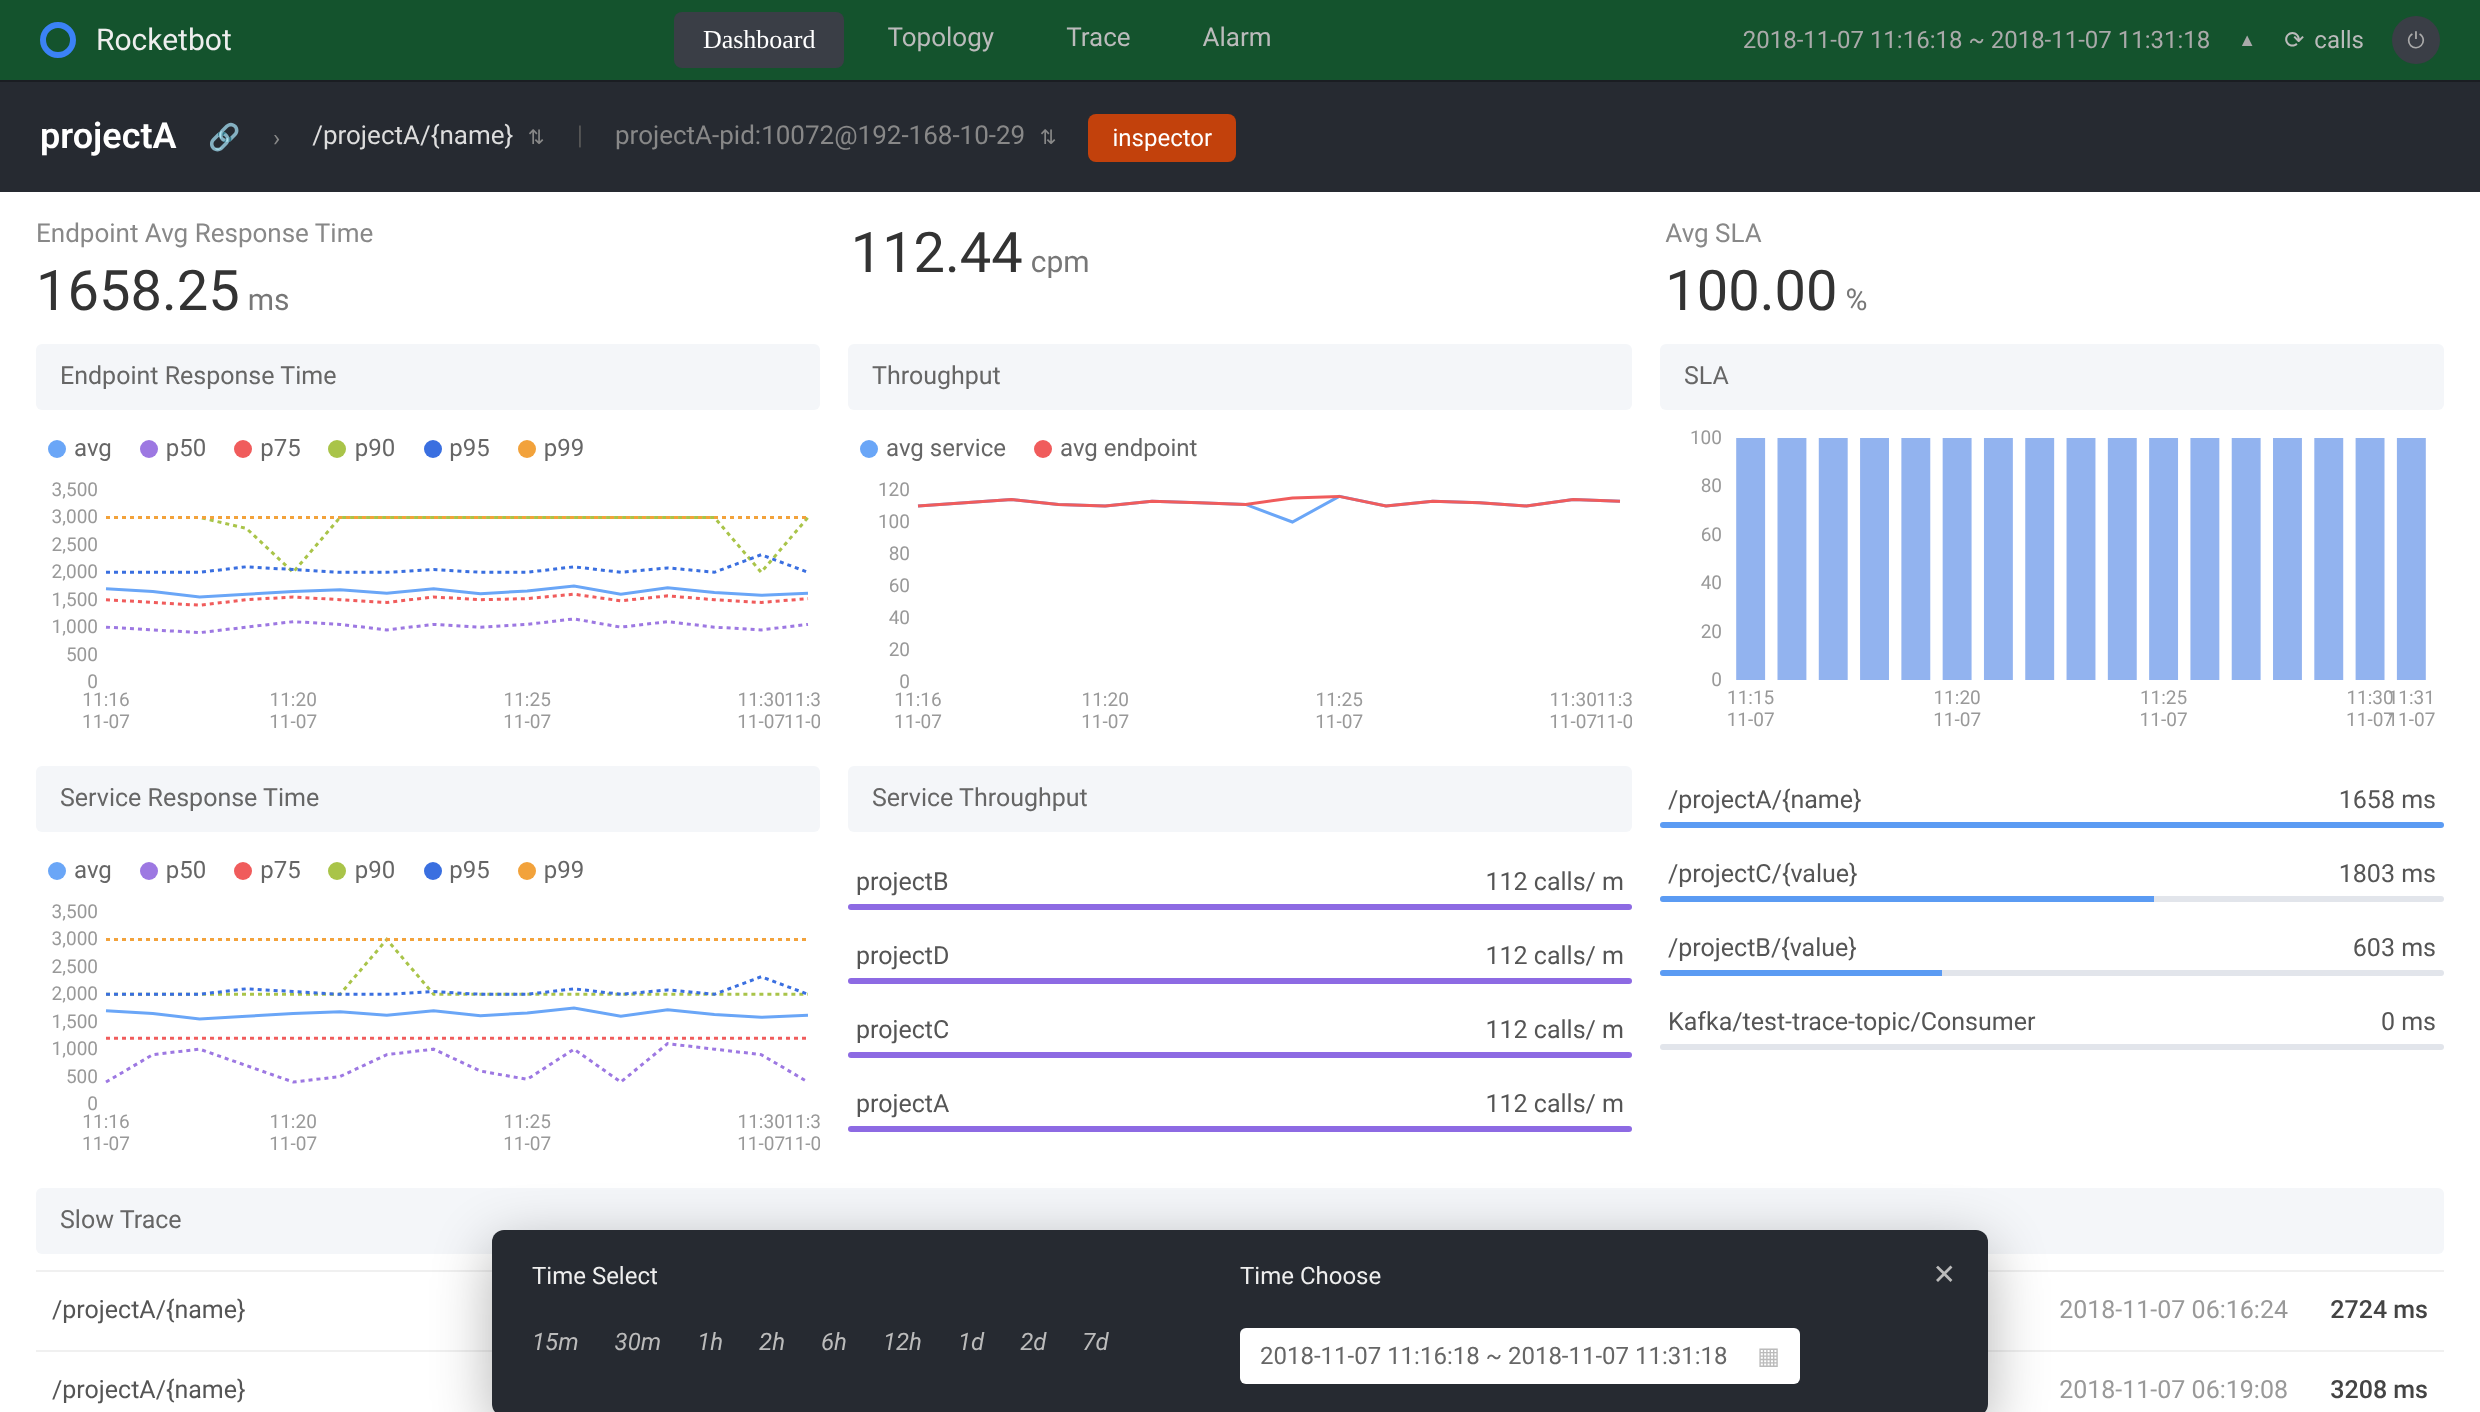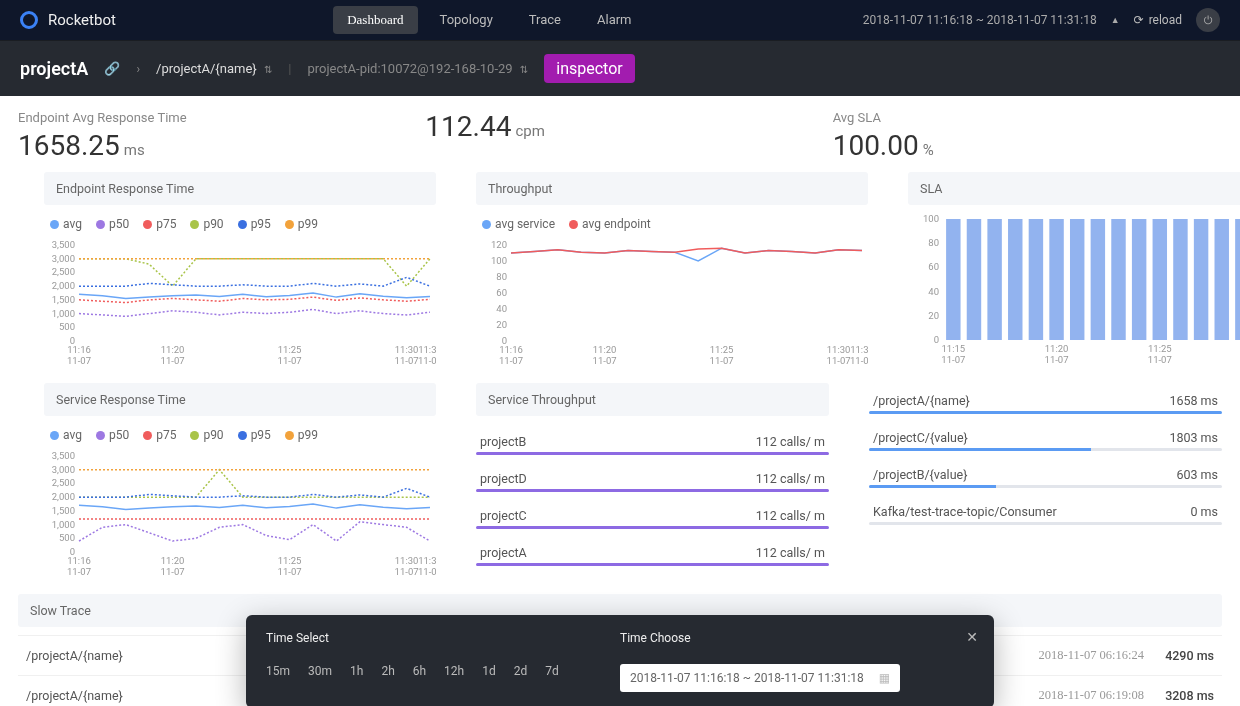--- a/index.html
+++ b/index.html
@@ -1,65 +1,65 @@
 <!DOCTYPE html>
 <html><head>
 <meta charset="utf-8">
 <style>
 * { box-sizing: border-box; margin: 0; padding: 0; }
 body { font-family: -apple-system, BlinkMacSystemFont, "Segoe UI", Roboto, Helvetica, Arial, sans-serif; background: #fff; color: #444; font-size: 13px; width: 1240px; }
-.topbar { background: #0f172a; height: 40px; display: flex; align-items: center; padding: 0 20px; color: #ccc; }
+.topbar { background: #14532d; height: 40px; display: flex; align-items: center; padding: 0 20px; color: #ccc; }
 .logo-ring { width: 18px; height: 18px; border: 3px solid #3b82f6; border-radius: 50%; margin-right: 10px; }
 .brand { font-size: 15px; font-weight: 400; color: #eee; flex: 0 0 auto; }
 .nav-center { flex: 1; display: flex; justify-content: center; gap: 8px; }
 .nav-item { padding: 6px 14px; border-radius: 4px; color: #bbb; font-size: 13px; cursor: pointer; }
 .nav-item.active { background: #3a3e46; color: #fff; font-family: Liberation Serif, serif; }
 .nav-right { display: flex; align-items: center; gap: 14px; color: #aaa; font-size: 12px; }
 .reload-btn { display: flex; align-items: center; gap: 5px; color: #bbb; cursor: pointer; }
 .power-btn { width: 24px; height: 24px; border-radius: 50%; background: #3a3e46; display: flex; align-items: center; justify-content: center; cursor: pointer; }
 .subbar { background: #262a31; height: 56px; display: flex; align-items: center; padding: 0 20px; color: #ccc; gap: 16px; border-top: 1px solid #1a1d22; }
 .project-name { font-size: 18px; font-weight: 600; color: #fff; }
 .chevron { color: #888; font-size: 12px; }
 .link-icon { color: #888; }
 .sub-item { color: #ddd; font-size: 13px; }
 .sub-item.dim { color: #888; }
 .divider { color: #555; }
-.inspector-btn { background: #a21caf; color: #fff; padding: 5px 12px; border-radius: 4px; font-size: 16px; cursor: pointer; }
+.inspector-btn { background: #c2410c; color: #fff; padding: 5px 12px; border-radius: 4px; font-size: 12px; cursor: pointer; }
 .sort-icon { color: #888; font-size: 10px; margin-left: 4px; }
 
 .metrics-row { display: flex; padding: 14px 18px 10px; gap: 18px; }
 .metric-col { flex: 1; }
 .metric-label { font-size: 13px; color: #888; margin-bottom: 4px; }
 .metric-value { font-size: 28px; font-weight: 400; color: #333; margin-top: 39px; }
 .metric-unit { font-size: 15px; color: #777; margin-left: 4px; }
 
 .cards-row { display: flex; padding: 0 18px 14px; gap: 14px; }
-.card { flex: 1; background: #fff; margin-left: 26px; }
+.card { flex: 1; background: #fff; }
 .card-header { background: #f4f6f9; padding: 9px 12px; font-size: 12.5px; color: #666; border-radius: 3px; margin-bottom: 8px; }
 .legend { display: flex; gap: 14px; padding: 4px 6px 8px; font-size: 12px; color: #666; align-items: center; }
 .dot { width: 9px; height: 9px; border-radius: 50%; display: inline-block; margin-right: 4px; vertical-align: middle; }
 .chart-area { height: 130px; position: relative; }
 svg { display: block; }
 
 .list-row { display: flex; justify-content: space-between; padding: 10px 4px 3px; font-size: 12.5px; color: #555; gap: 20px; }
 .list-bar { height: 3px; background: #e2e5eb; border-radius: 2px; overflow: hidden; margin-bottom: 6px; }
 .list-bar-fill { height: 100%; }
 
 .slow-trace-section { padding: 0 18px; }
 .trace-row { display: flex; padding: 12px 8px; border-top: 1px solid #f0f0f0; font-size: 12.5px; color: #555; }
 .trace-name { flex: 1; }
-.trace-time { color: #999; width: 160px; text-align: right; font-family: Liberation Serif, serif; }
+.trace-time { color: #999; width: 160px; text-align: right; }
 .trace-ms { width: 70px; text-align: right; font-weight: 500; color: #444; }
 
 .time-popup { position: absolute; left: 246px; top: 615px; width: 748px; background: #262a31; border-radius: 6px; padding: 16px 20px; color: #ddd; box-shadow: 0 8px 30px rgba(0,0,0,0.3); }
 .time-popup-header { display: flex; }
 .time-col { flex: 1; }
 .time-col-title { font-size: 12px; color: #eee; margin-bottom: 19px; }
 .time-presets { display: flex; gap: 18px; font-size: 12px; color: #bbb; }
-.time-preset { cursor: pointer; }
+.time-preset { cursor: pointer; font-style: italic; }
 .time-input { background: #fff; color: #666; padding: 7px 10px; border-radius: 3px; font-size: 12px; width: 280px; display: flex; justify-content: space-between; align-items: center; }
 .close-x { position: absolute; top: 14px; right: 16px; color: #bbb; cursor: pointer; font-size: 14px; }
 .tick-label { font-size: 9.5px; fill: #999; text-anchor: middle; }
 .y-label { font-size: 9.5px; fill: #999; text-anchor: end; }
 </style>
 </head>
 <body>
 
 <div class="topbar">
   <div class="logo-ring"></div>
@@ -68,21 +68,21 @@
     <div class="nav-item active">Dashboard</div>
     <div class="nav-item">Topology</div>
     <div class="nav-item">Trace</div>
     <div class="nav-item">Alarm</div>
   </div>
   <div class="nav-right">
     <span>2018-11-07 11:16:18 ~ 2018-11-07 11:31:18</span>
     <span style="font-size:9px;">▲</span>
     <div class="reload-btn">
       <span>⟳</span>
-      <span>reload</span>
+      <span>calls</span>
     </div>
     <div class="power-btn">
       <span style="font-size:11px;">⏻</span>
     </div>
   </div>
 </div>
 
 <div class="subbar">
   <span class="project-name">projectA</span>
   <span class="link-icon">🔗</span>
@@ -330,21 +330,21 @@
         </div>
       </div>
   </div>
 </div>
 
 <div class="slow-trace-section">
   <div class="card-header">Slow Trace</div>
   <div class="trace-row">
     <span class="trace-name">/projectA/{name}</span>
     <span class="trace-time">2018-11-07 06:16:24</span>
-    <span class="trace-ms">4290 ms</span>
+    <span class="trace-ms">2724 ms</span>
   </div>
   <div class="trace-row">
     <span class="trace-name">/projectA/{name}</span>
     <span class="trace-time" style="color:#999;">2018-11-07 06:21:25</span>
     <span class="trace-ms">3217 ms</span>
     <span style="width:20px;"></span>
     <span class="trace-name" style="flex:0 0 auto; padding-left:20px;">/projectA/{name}</span>
     <span style="flex:1;"></span>
     <span class="trace-time">2018-11-07 06:19:08</span>
     <span class="trace-ms">3208 ms</span>

